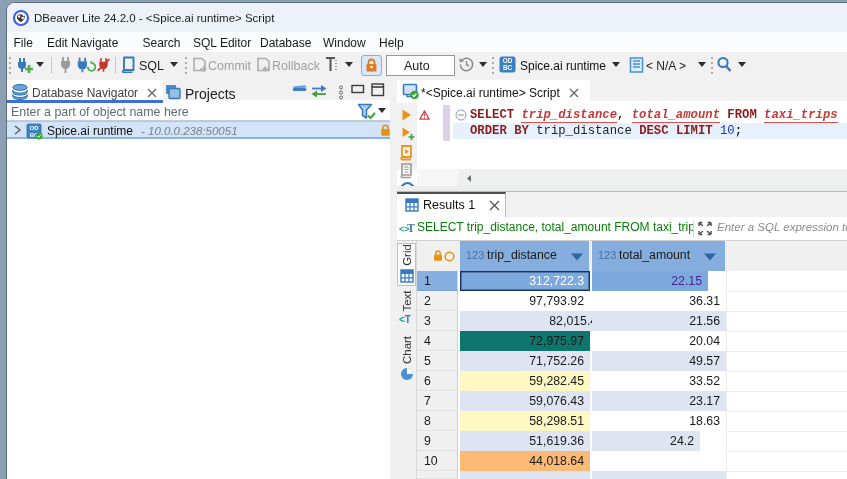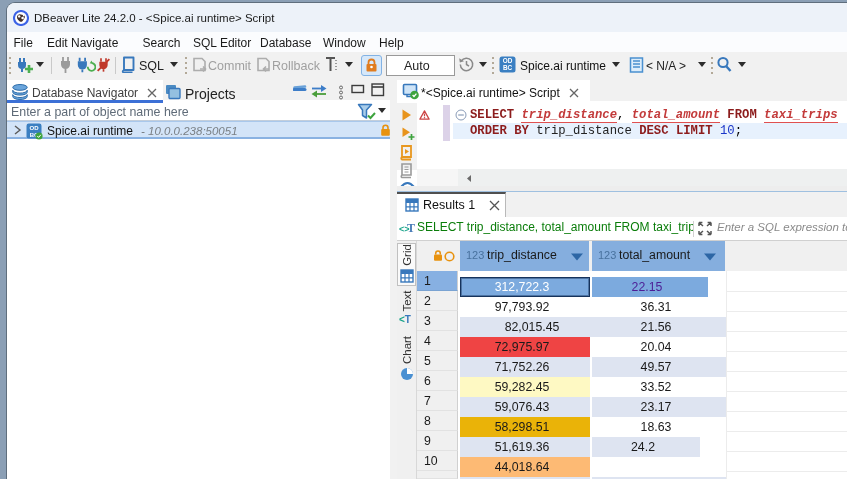--- a/index.html
+++ b/index.html
@@ -32,21 +32,21 @@
 .hsb { left:458px; top:169px; width:389px; height:17px; background:#eef0f0; } .hsb2 { left:417px; top:169px; width:41px; height:17px; background:#f6f6f6; }
 .sash { left:397px; top:186px; width:450px; height:6px; background:#ededed; border-bottom:1px solid #9fc0e0; }
 .restabbar { left:397px; top:192px; width:450px; height:25px; background:#f1f1f1; }
 .restab { left:397px; top:192px; width:109px; height:25px; background:#fff; border-top:2px solid #4f4f4f; border-right:1px solid #b9b9b9; }
 .filterbar { left:397px; top:217px; width:450px; height:24px; background:#fff; border-bottom:1px solid #d0d0d0; }
 .vtabs { left:397px; top:241px; width:20px; height:238px; background:#f0f0f0; border-right:1px solid #d8d8d8; }
 .vtabsel { left:397px; top:243px; width:19px; height:43px; background:#fafafa; border:1px solid #c0c0c0; }
 .vlabel { position:absolute; font-size:11.5px; color:#333; transform:translate(-50%,-50%) rotate(-90deg); white-space:nowrap; }
 .gridhead { background:#85aede; }
 .rownum { position:absolute; left:417px; width:41px; background:#f0f0f0; border-right:1px solid #d0d0d0; border-bottom:1px solid #e2e2e2; font-size:12.3px; color:#1a1a1a; padding:3px 0 0 7px; height:20px; }
-.cell { position:absolute; height:20px; font-size:12.3px; color:#1a1a1a; text-align:center; padding:3px 6px 0 0;margin-top:6px; }
+.cell { position:absolute; height:20px; font-size:12.3px; color:#1a1a1a; text-align:right; padding:3px 6px 0 0; }
 </style>
 </head>
 <body>
 <div class="ab win"></div>
 
 <div class="ab titlebar"></div>
 <svg class="ab" style="left:13px;top:10px" width="16" height="16" viewBox="0 0 16 16">
  <circle cx="8" cy="8" r="7" fill="#fff" stroke="#3b62e6" stroke-width="2.1"></circle>
  <path d="M4 6.8 Q4.2 4.2 6.8 4.3 L10 5 Q12.2 4.8 12 7 L11 9 9.4 11.2 Q8.2 12.4 6.8 11.4 L5.2 10 Q3.8 8.6 4 6.8 Z" fill="#44302a"></path>
  <circle cx="6.2" cy="6.4" r="1.2" fill="#fff"></circle>
@@ -327,33 +327,33 @@
 <div class="rownum" style="top:271px;background:#87b0e2;border-bottom:1px solid #7aa3d2">1</div>
 <div class="cell" style="left:460px;top:271px;width:130px;background:#7caade;color:#fff;box-shadow:inset 0 0 0 1px #16335c, inset 0 0 0 2px rgba(22,51,92,.45)">312,722.3</div>
 <div class="cell" style="left:592px;top:271px;width:116px;background:#7caade;color:#4c1d95">22.15</div>
 <div class="rownum" style="top:291px">2</div>
 <div class="cell" style="left:460px;top:291px;width:130px;background:#fff">97,793.92</div>
 <div class="cell" style="left:592px;top:291px;width:134px;background:#fff">36.31</div>
 <div class="rownum" style="top:311px">3</div>
 <div class="cell" style="left:460px;top:311px;width:150px;background:#dee4f1">82,015.45</div>
 <div class="cell" style="left:592px;top:311px;width:134px;background:#dee4f1">21.56</div>
 <div class="rownum" style="top:331px">4</div>
-<div class="cell" style="left:460px;top:331px;width:130px;background:#ef4444">72,975.97</div>
+<div class="cell" style="left:460px;top:331px;width:130px;background:#0f766e">72,975.97</div>
 <div class="cell" style="left:592px;top:331px;width:134px;background:#fff">20.04</div>
 <div class="rownum" style="top:351px">5</div>
 <div class="cell" style="left:460px;top:351px;width:130px;background:#dee4f1">71,752.26</div>
 <div class="cell" style="left:592px;top:351px;width:134px;background:#dee4f1">49.57</div>
 <div class="rownum" style="top:371px">6</div>
 <div class="cell" style="left:460px;top:371px;width:130px;background:#fef9c3">59,282.45</div>
 <div class="cell" style="left:592px;top:371px;width:134px;background:#fff">33.52</div>
 <div class="rownum" style="top:391px">7</div>
 <div class="cell" style="left:460px;top:391px;width:130px;background:#dee4f1">59,076.43</div>
 <div class="cell" style="left:592px;top:391px;width:134px;background:#dee4f1">23.17</div>
 <div class="rownum" style="top:411px">8</div>
-<div class="cell" style="left:460px;top:411px;width:130px;background:#eab308">58,298.51</div>
+<div class="cell" style="left:460px;top:411px;width:130px;background:#fef9c3">58,298.51</div>
 <div class="cell" style="left:592px;top:411px;width:134px;background:#fff">18.63</div>
 <div class="rownum" style="top:431px">9</div>
 <div class="cell" style="left:460px;top:431px;width:130px;background:#dee4f1">51,619.36</div>
 <div class="cell" style="left:592px;top:431px;width:108px;background:#dee4f1">24.2</div>
 <div class="rownum" style="top:451px">10</div>
 <div class="cell" style="left:460px;top:451px;width:130px;background:#fdba74">44,018.64</div>
 <div class="cell" style="left:592px;top:474px;width:134px;background:#84cc16">52.43</div>
 <div class="rownum" style="top:471px;height:8px"></div>
 <div class="cell" style="left:460px;top:471px;width:130px;height:8px;background:#dee4f1"></div>
 <div class="cell" style="left:592px;top:471px;width:134px;height:8px;background:#dee4f1"></div>

